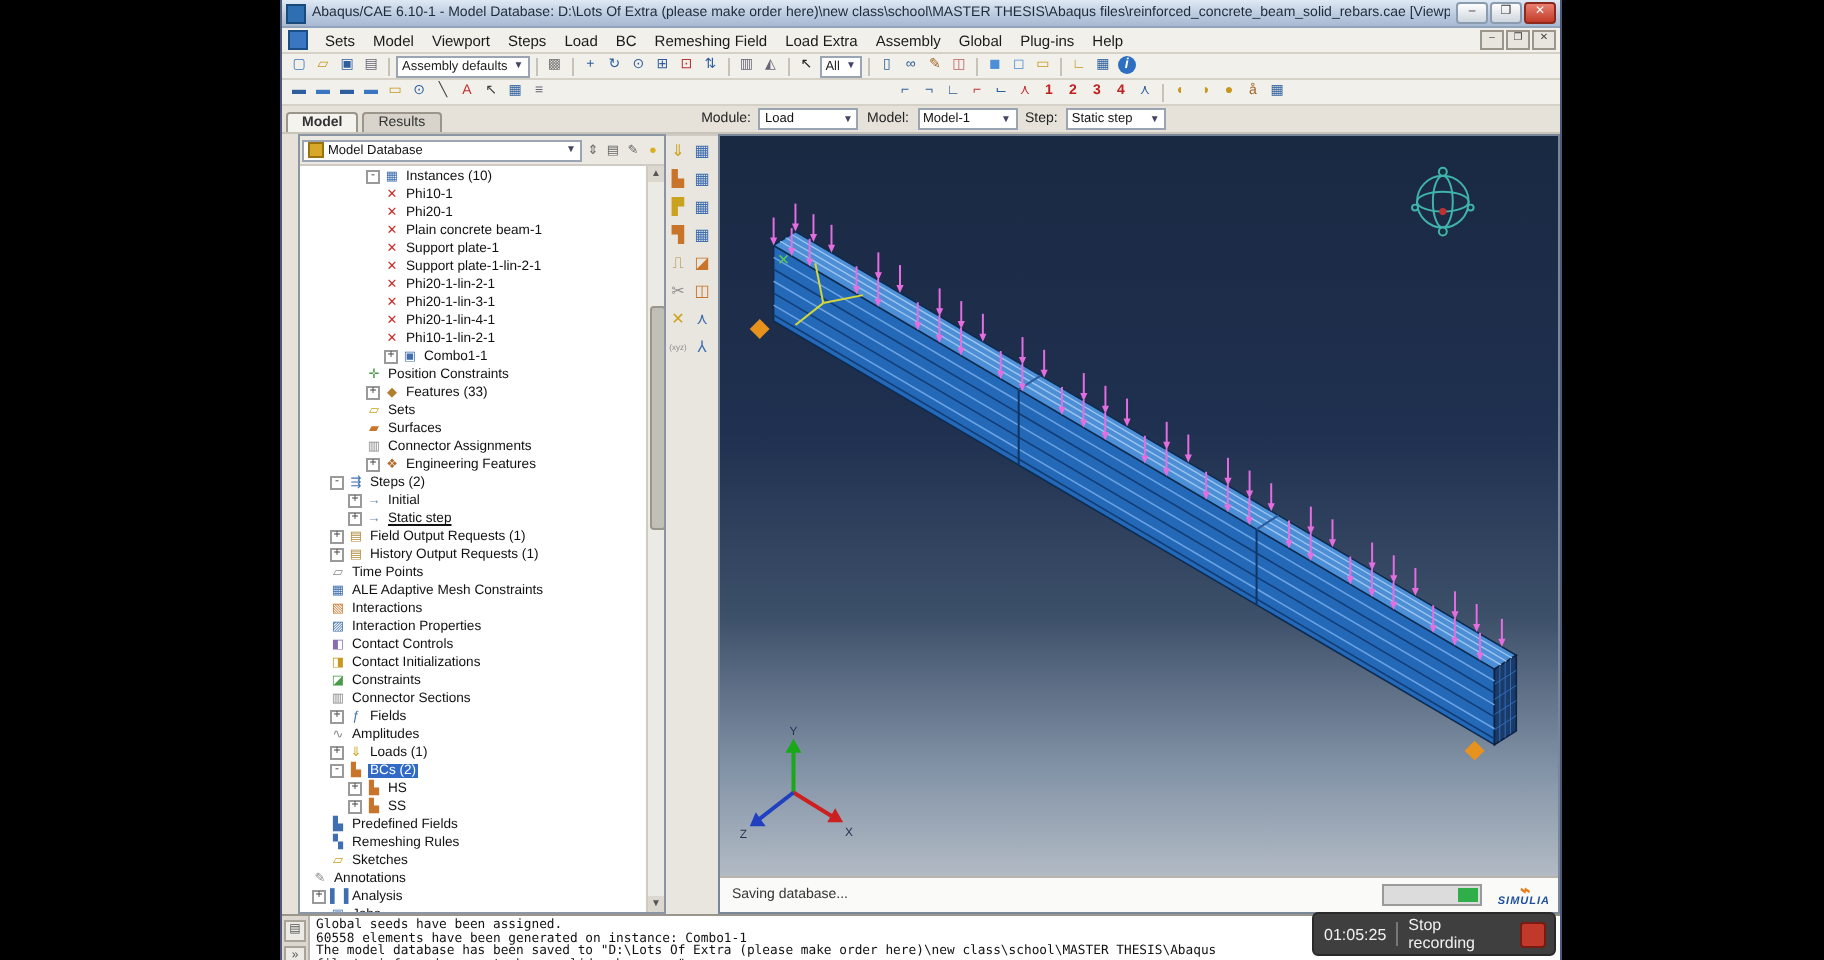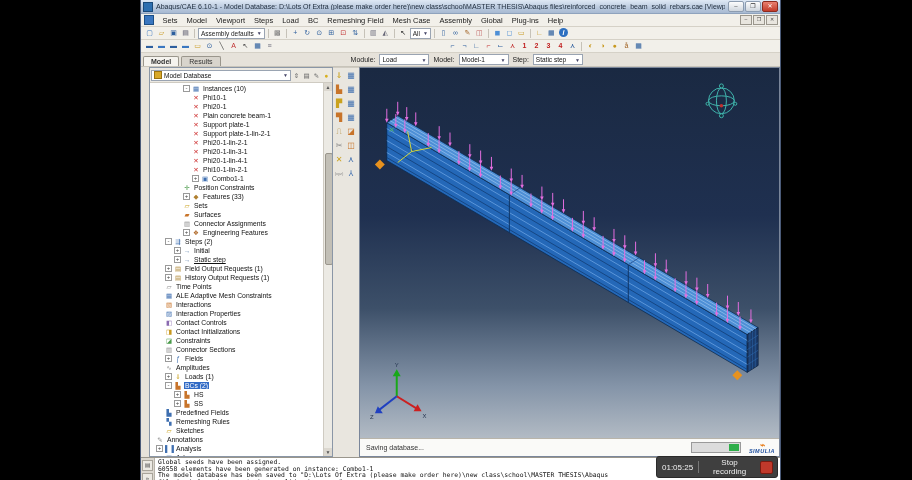--- a/index.html
+++ b/index.html
@@ -98,21 +98,21 @@
   .p-icon{width:9px;height:9px;font-size:6px;line-height:9px;text-align:center;color:#555;
           background:#eceae4;border:1px solid #a8a49a;}
   .prompt-text{flex:1;overflow:hidden;padding:1px 0 0 3px;}
   .mline{font-family:"DejaVu Sans Mono",monospace;font-size:6.4px;line-height:6.6px;color:#111;
          white-space:pre;}
   
   .recorder{position:absolute;left:515px;top:456px;width:120px;height:20px;background:#3f3f3f;
             border:1px solid #2a2a2a;border-radius:3px;display:flex;align-items:center;z-index:50;}
   .rec-time{color:#f0f0f0;font-size:8px;padding:0 5px;}
   .rec-div{width:1px;height:12px;background:#777;}
-  .rec-label{color:#f0f0f0;font-size:8px;padding:0 5px;flex:1;text-align:center;}
+  .rec-label{color:#f0f0f0;font-size:8px;padding:0 5px;flex:1;}
   .rec-stop{width:11px;height:11px;background:var(--red);border:1px solid #7a1a10;border-radius:2px;
             margin-right:4px;}
   svg text{font-family:"Liberation Sans",sans-serif;}
 </style>
 </head>
 <body>
 
 <div class="window">
 
   <div class="titlebar">
@@ -128,21 +128,21 @@
   <div class="menubar">
     <span class="docicon"></span>
     <span id="menu-items" style="display:flex;">
         <span class="menu-item">Sets</span>
         <span class="menu-item">Model</span>
         <span class="menu-item">Viewport</span>
         <span class="menu-item">Steps</span>
         <span class="menu-item">Load</span>
         <span class="menu-item">BC</span>
         <span class="menu-item">Remeshing Field</span>
-        <span class="menu-item">Mesh Case</span>
+        <span class="menu-item">Load Extra</span>
         <span class="menu-item">Assembly</span>
         <span class="menu-item">Global</span>
         <span class="menu-item">Plug-ins</span>
         <span class="menu-item">Help</span>
       </span>
     <span class="mdibtns">
       <span class="mdibtn">–</span>
       <span class="mdibtn">❐</span>
       <span class="mdibtn">✕</span>
     </span>

